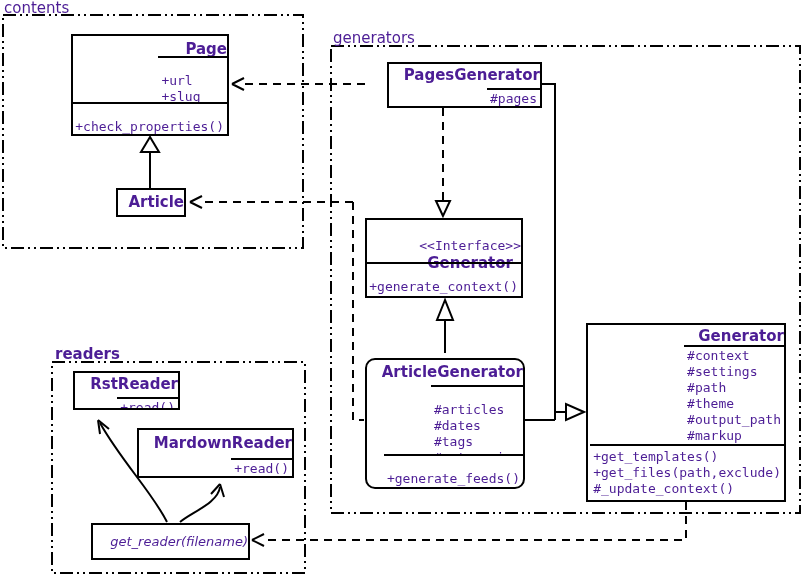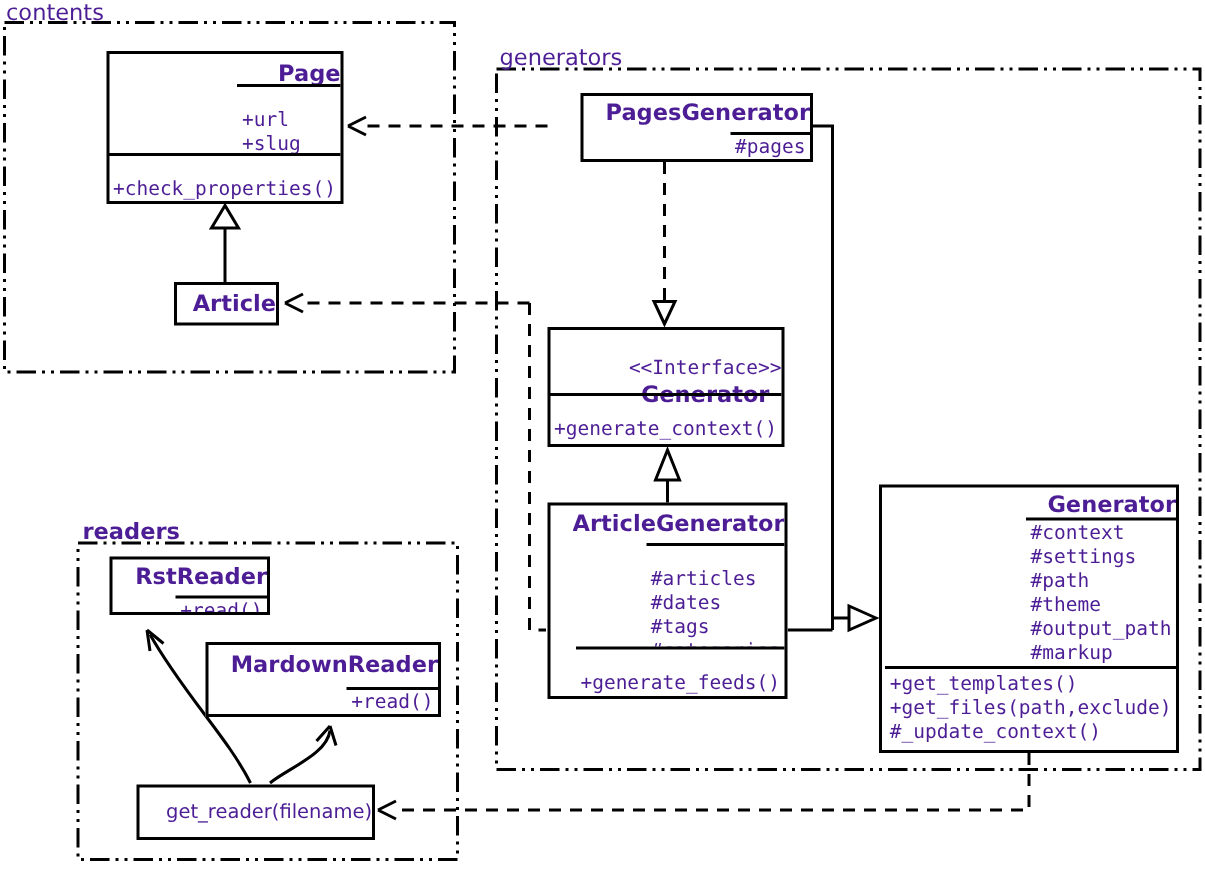--- a/index.html
+++ b/index.html
@@ -87,21 +87,21 @@
 
   <div class="cls" style="left:365px;top:218px;width:158px;height:80px;">
     <div class="comp" style="height:42px;">
       <div class="stereo">&lt;&lt;Interface&gt;&gt;</div>
       <div class="tname">Generator</div>
     </div>
     <div class="comp mem grow">+generate_context()
 +generate_output()</div>
   </div>
 
-  <div class="cls" style="left:365px;top:335px;width:160px;height:131px;">
+  <div class="cls" style="left:365px;top:358px;width:160px;height:131px;border-radius:10px;">
     <div class="comp t" style="height:25px;line-height:24px;">ArticleGenerator</div>
     <div class="comp mem" style="height:69px;">#articles
 #dates
 #tags
 #categories</div>
     <div class="comp mem grow">+generate_feeds()
 +generate_pages()</div>
   </div>
 
   <div class="cls" style="left:586px;top:323px;width:200px;height:179px;">
@@ -121,16 +121,16 @@
     <div class="comp t" style="height:24px;line-height:23px;">RstReader</div>
     <div class="comp mem grow" style="padding:1px 3px;">+read()</div>
   </div>
 
   <div class="cls" style="left:137px;top:428px;width:157px;height:50px;">
     <div class="comp t" style="height:28px;line-height:27px;">MardownReader</div>
     <div class="comp mem grow" style="padding:1px 3px;">+read()</div>
   </div>
 
   <div class="cls" style="left:91px;top:523px;width:159px;height:37px;">
-    <div class="comp plain grow" style="line-height:33px;">get_reader(filename)</div>
+    <div class="comp plain grow" style="line-height:33px;font-style:italic;">get_reader(filename)</div>
   </div>
 
 </div>
 
 </body></html>

